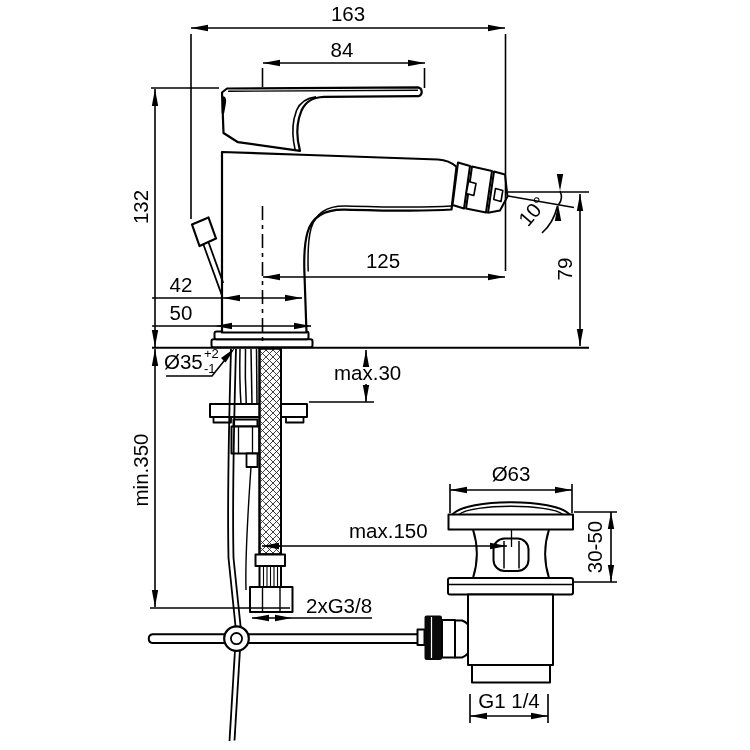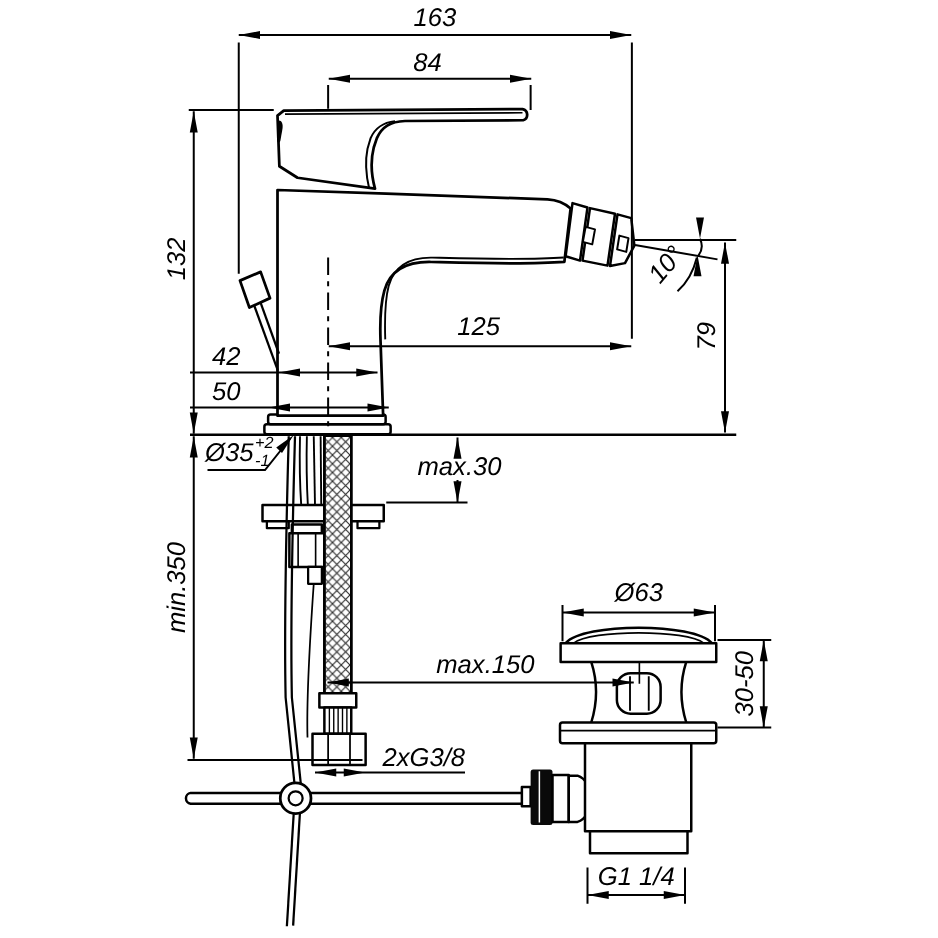--- a/index.html
+++ b/index.html
@@ -1,16 +1,16 @@
 <!DOCTYPE html>
 <html><head>
 <meta charset="utf-8">
 <style>
   html,body{margin:0;padding:0;background:#ffffff;}
-  .page{width:750px;height:750px;position:relative;background:#fff;overflow:hidden;font-style:italic;}
+  .page{width:750px;height:750px;position:relative;background:#fff;overflow:hidden;}
   svg{display:block;}
   text{font-family:"Liberation Sans","DejaVu Sans",sans-serif;fill:#000;}
   .dim{font-size:20.5px;}
   .tol{font-size:13px;}
 </style>
 </head>
 <body>
 
 <div class="page">
 <svg width="750" height="750" viewBox="0 0 750 750">

